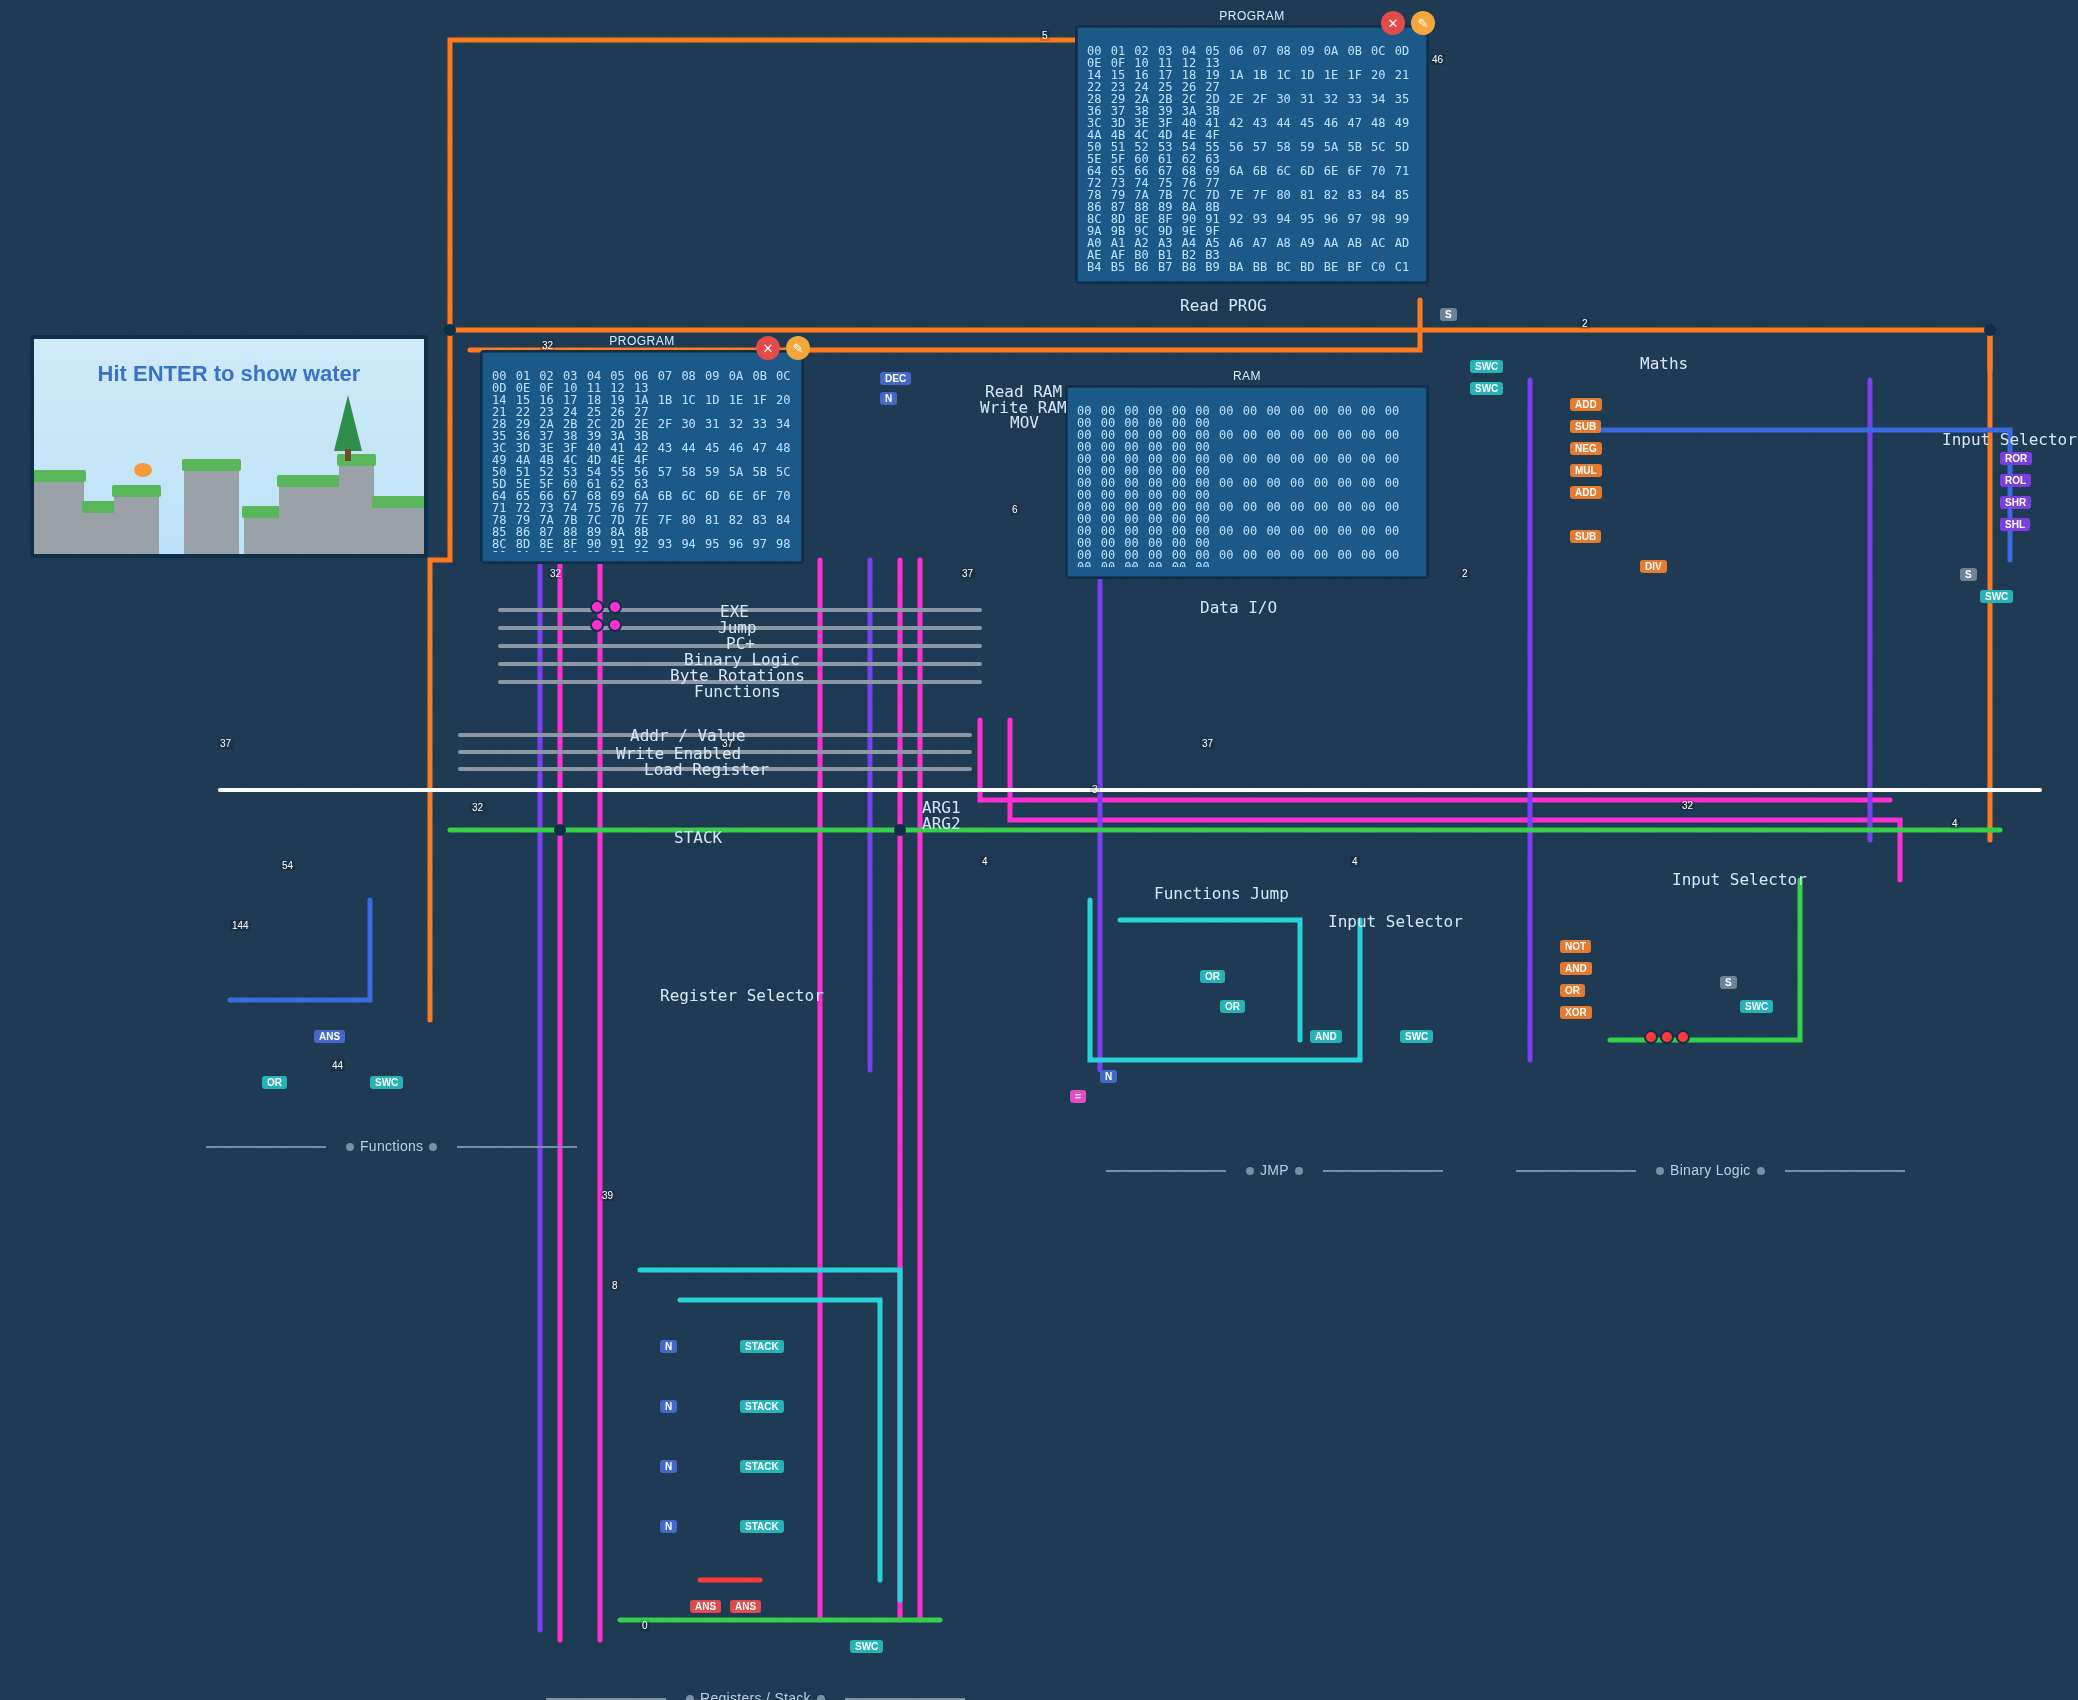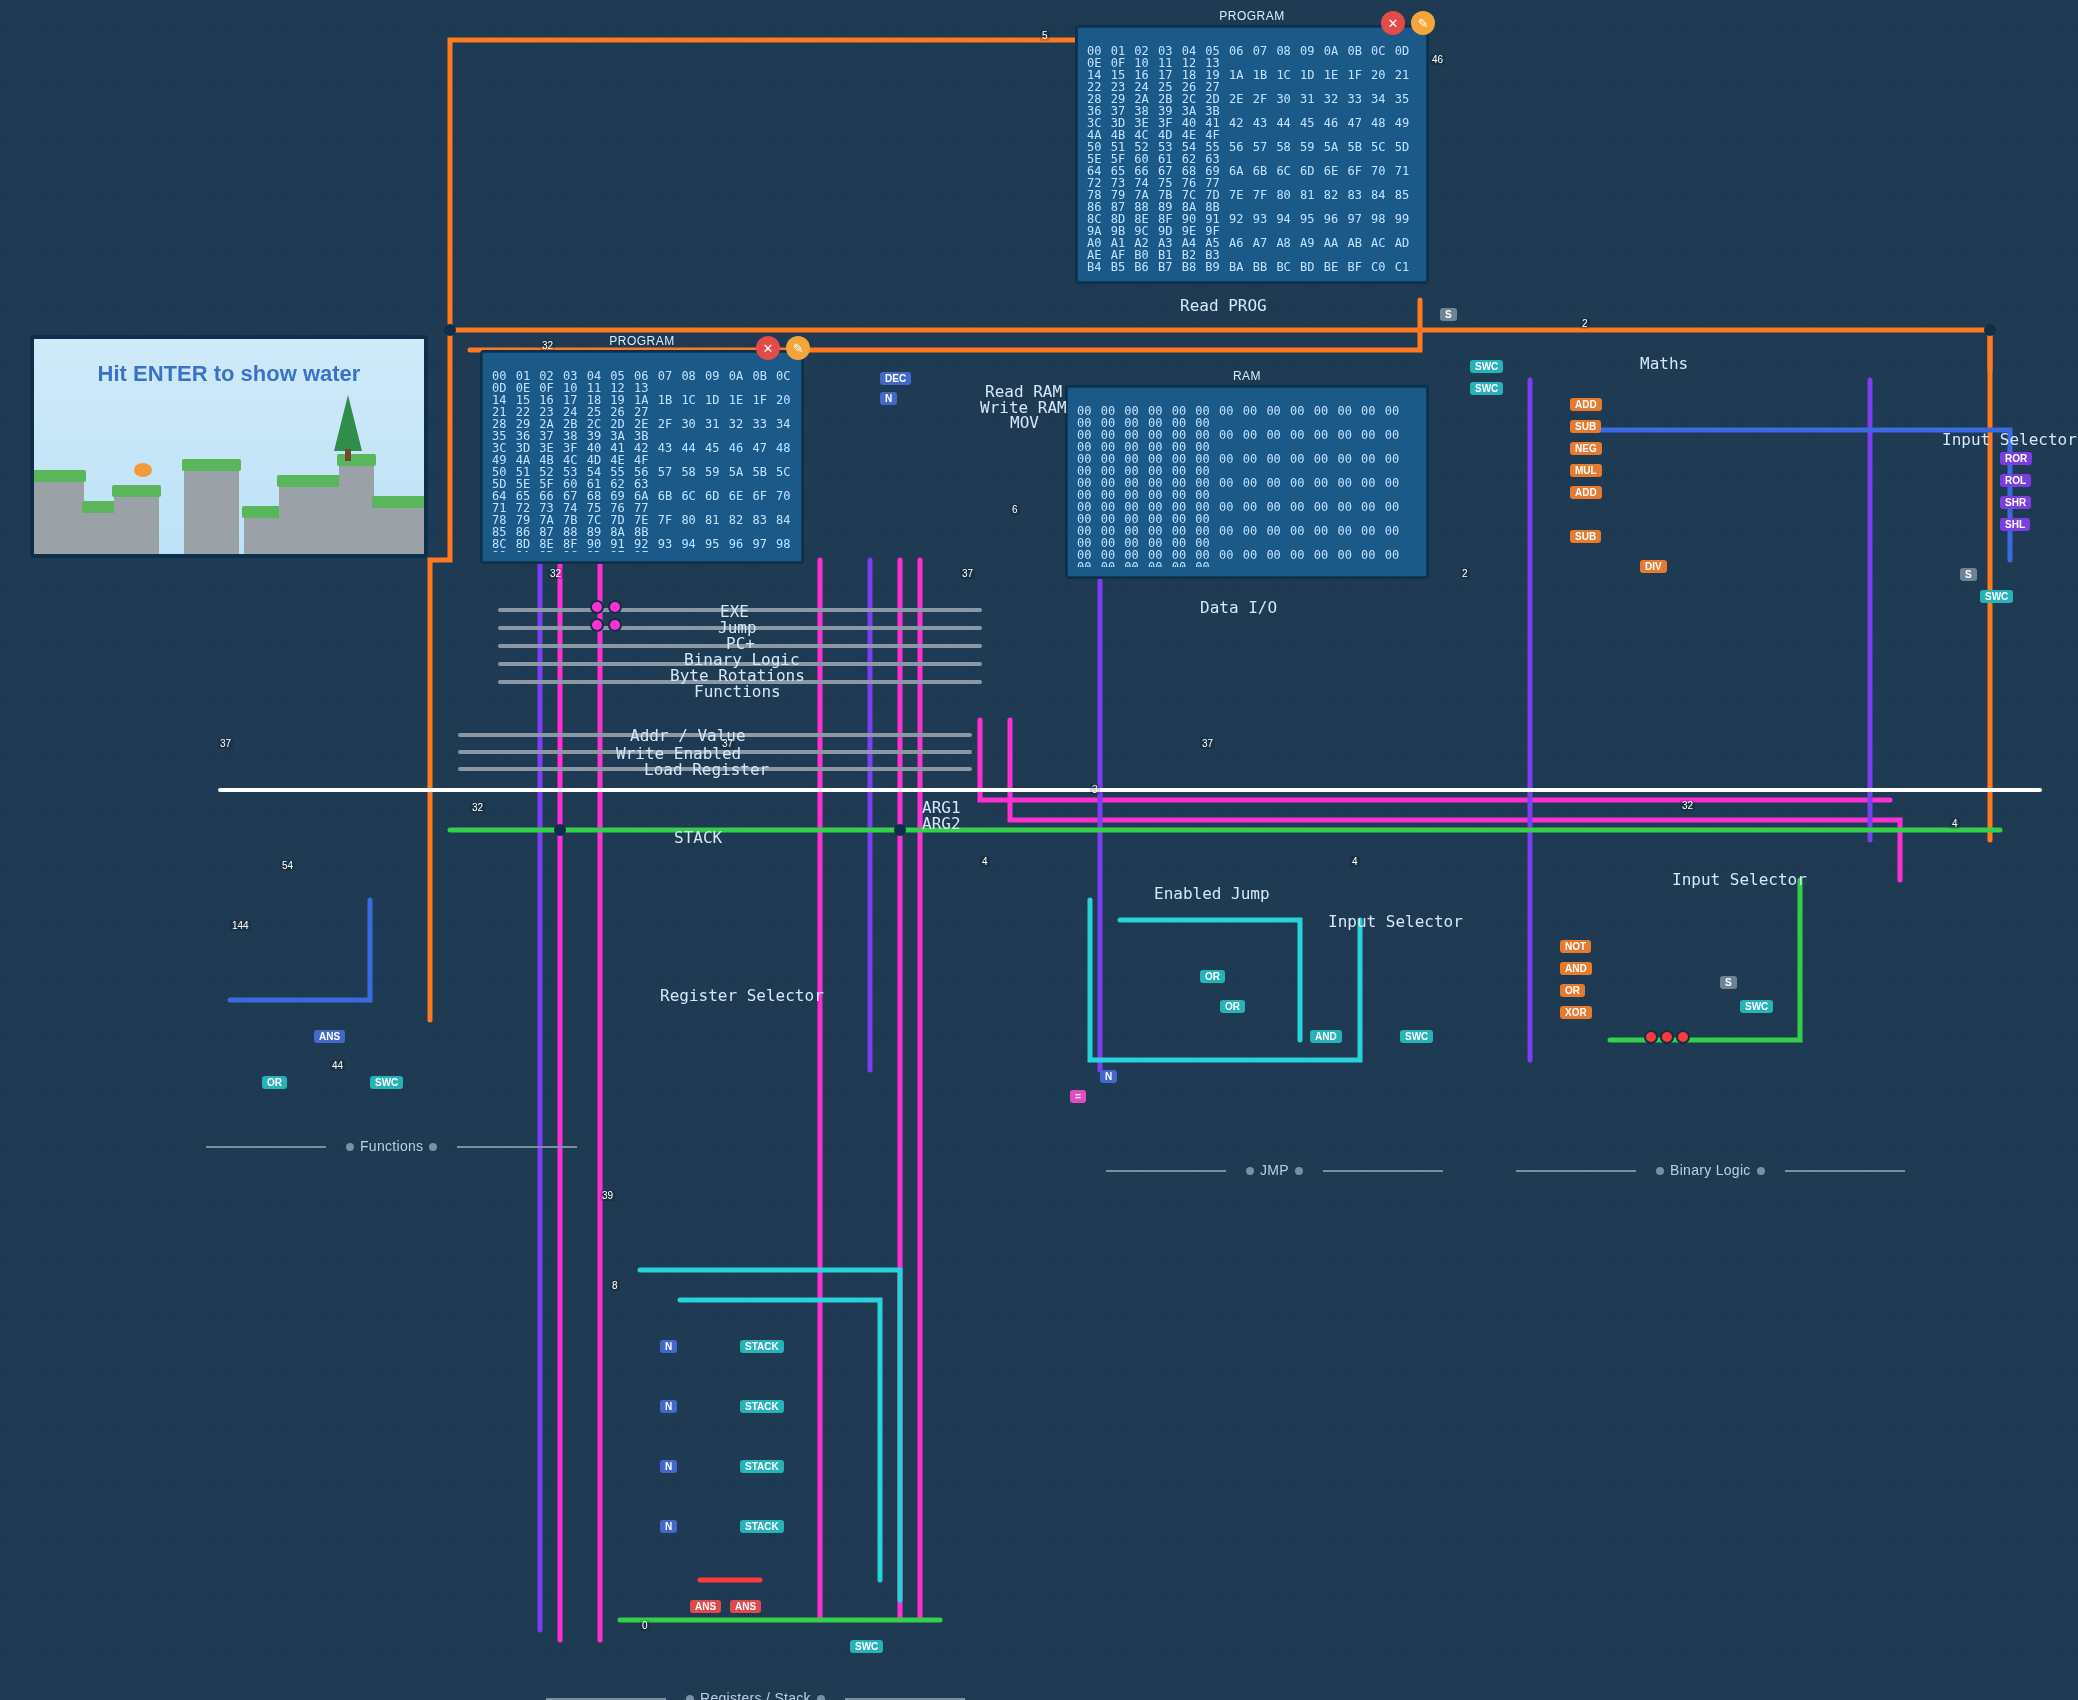--- a/index.html
+++ b/index.html
@@ -184,21 +184,21 @@
 <div class="smalltxt" style="left:630px;top:726px">Addr / Value</div>
 <div class="smalltxt" style="left:616px;top:744px">Write Enabled</div>
 <div class="smalltxt" style="left:644px;top:760px">Load Register</div>
 <div class="smalltxt" style="left:922px;top:798px">ARG1</div>
 <div class="smalltxt" style="left:922px;top:814px">ARG2</div>
 <div class="smalltxt" style="left:674px;top:828px">STACK</div>
 <div class="smalltxt" style="left:1640px;top:354px">Maths</div>
 <div class="smalltxt" style="left:1328px;top:912px">Input Selector</div>
 <div class="smalltxt" style="left:1672px;top:870px">Input Selector</div>
 <div class="smalltxt" style="left:1942px;top:430px">Input Selector</div>
-<div class="smalltxt" style="left:1154px;top:884px">Enabled Jump</div>
+<div class="smalltxt" style="left:1154px;top:884px">Functions Jump</div>
 <div class="smalltxt" style="left:660px;top:986px">Register Selector</div>
 
 <div class="wirelabel" style="left:1040px;top:30px">5</div>
 <div class="wirelabel" style="left:1430px;top:54px">46</div>
 <div class="wirelabel" style="left:1580px;top:318px">2</div>
 <div class="wirelabel" style="left:540px;top:340px">32</div>
 <div class="wirelabel" style="left:548px;top:568px">32</div>
 <div class="wirelabel" style="left:960px;top:568px">37</div>
 <div class="wirelabel" style="left:1460px;top:568px">2</div>
 <div class="wirelabel" style="left:218px;top:738px">37</div>

